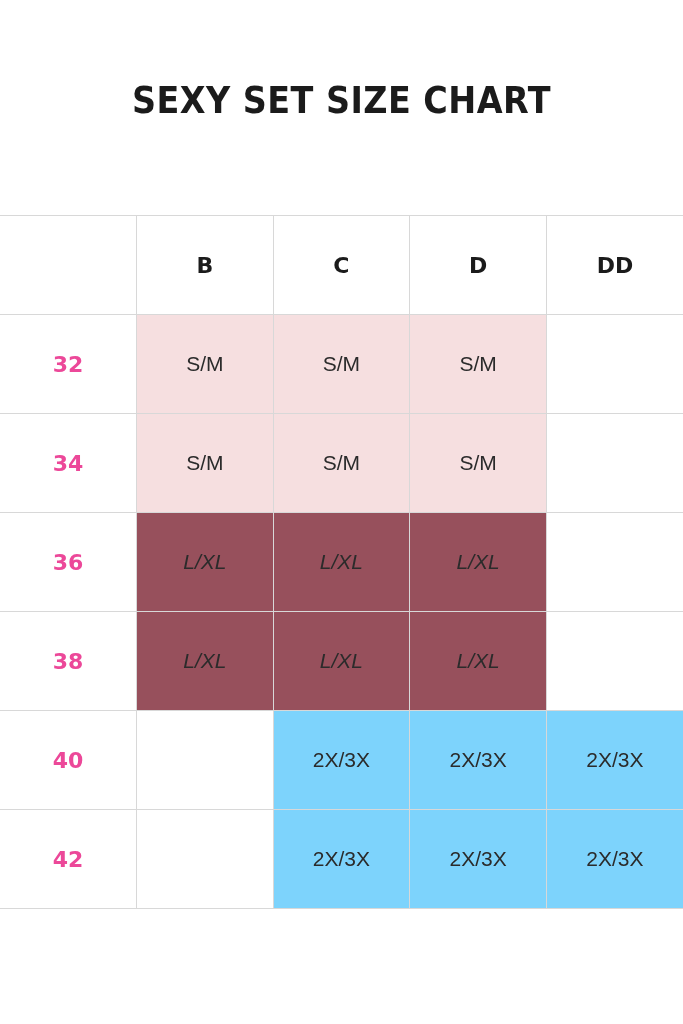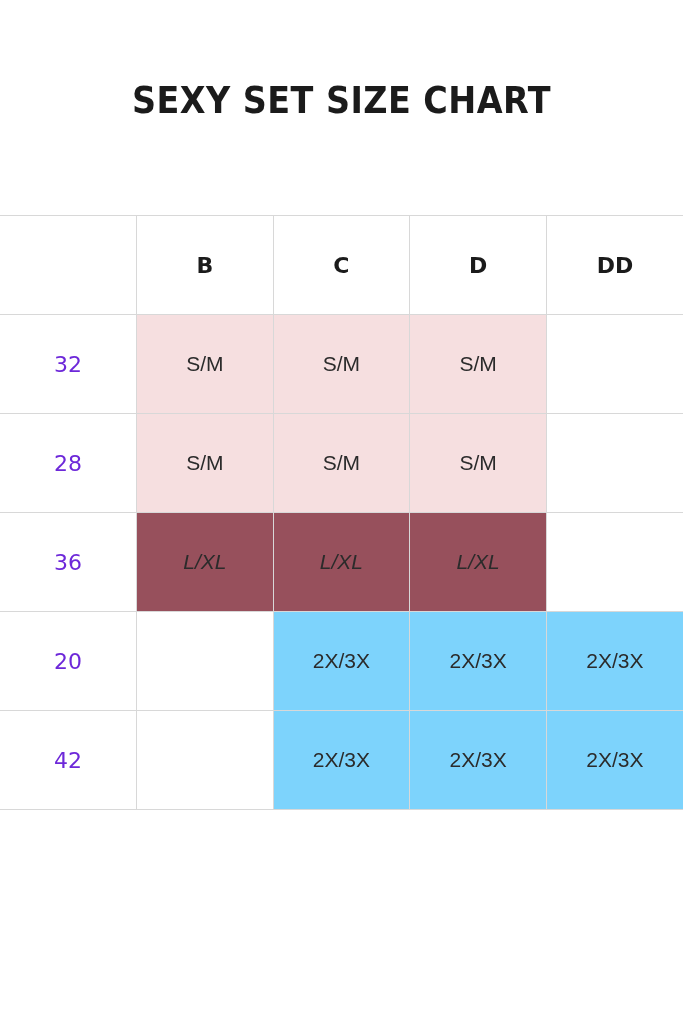--- a/index.html
+++ b/index.html
@@ -61,23 +61,23 @@
   }
   table.size-chart th.colhead {
     font-family: "DejaVu Sans", sans-serif;
     font-weight: bold;
     font-size: 22px;
     color: #1b1b1b;
     height: 96px;
   }
   table.size-chart td.rowhead {
     font-family: "DejaVu Sans", sans-serif;
-    font-weight: normal;
+    font-weight: bold;
     font-size: 22px;
-    color: #6d28d9;
+    color: #ec4899;
   }
   td.cell {
     font-size: 21px;
   }
   td.cell-sm {
     background: #f6dfe0;
     color: #2b2b2b;
   }
   td.cell-lxl {
     background: #97505c;
@@ -123,35 +123,42 @@
       </thead>
       <tbody>
         <tr>
           <td class="rowhead">32</td>
           <td class="cell cell-sm">S/M</td>
           <td class="cell cell-sm">S/M</td>
           <td class="cell cell-sm">S/M</td>
           <td class="cell cell-empty"></td>
         </tr>
         <tr>
-          <td class="rowhead">28</td>
+          <td class="rowhead">34</td>
           <td class="cell cell-sm">S/M</td>
           <td class="cell cell-sm">S/M</td>
           <td class="cell cell-sm">S/M</td>
           <td class="cell cell-empty"></td>
         </tr>
         <tr>
           <td class="rowhead">36</td>
           <td class="cell cell-lxl">L/XL</td>
           <td class="cell cell-lxl">L/XL</td>
           <td class="cell cell-lxl">L/XL</td>
           <td class="cell cell-empty"></td>
         </tr>
         <tr>
-          <td class="rowhead">20</td>
+          <td class="rowhead">38</td>
+          <td class="cell cell-lxl">L/XL</td>
+          <td class="cell cell-lxl">L/XL</td>
+          <td class="cell cell-lxl">L/XL</td>
+          <td class="cell cell-empty"></td>
+        </tr>
+        <tr>
+          <td class="rowhead">40</td>
           <td class="cell cell-empty"></td>
           <td class="cell cell-2x3x">2X/3X</td>
           <td class="cell cell-2x3x">2X/3X</td>
           <td class="cell cell-2x3x">2X/3X</td>
         </tr>
         <tr>
           <td class="rowhead">42</td>
           <td class="cell cell-empty"></td>
           <td class="cell cell-2x3x">2X/3X</td>
           <td class="cell cell-2x3x">2X/3X</td>

